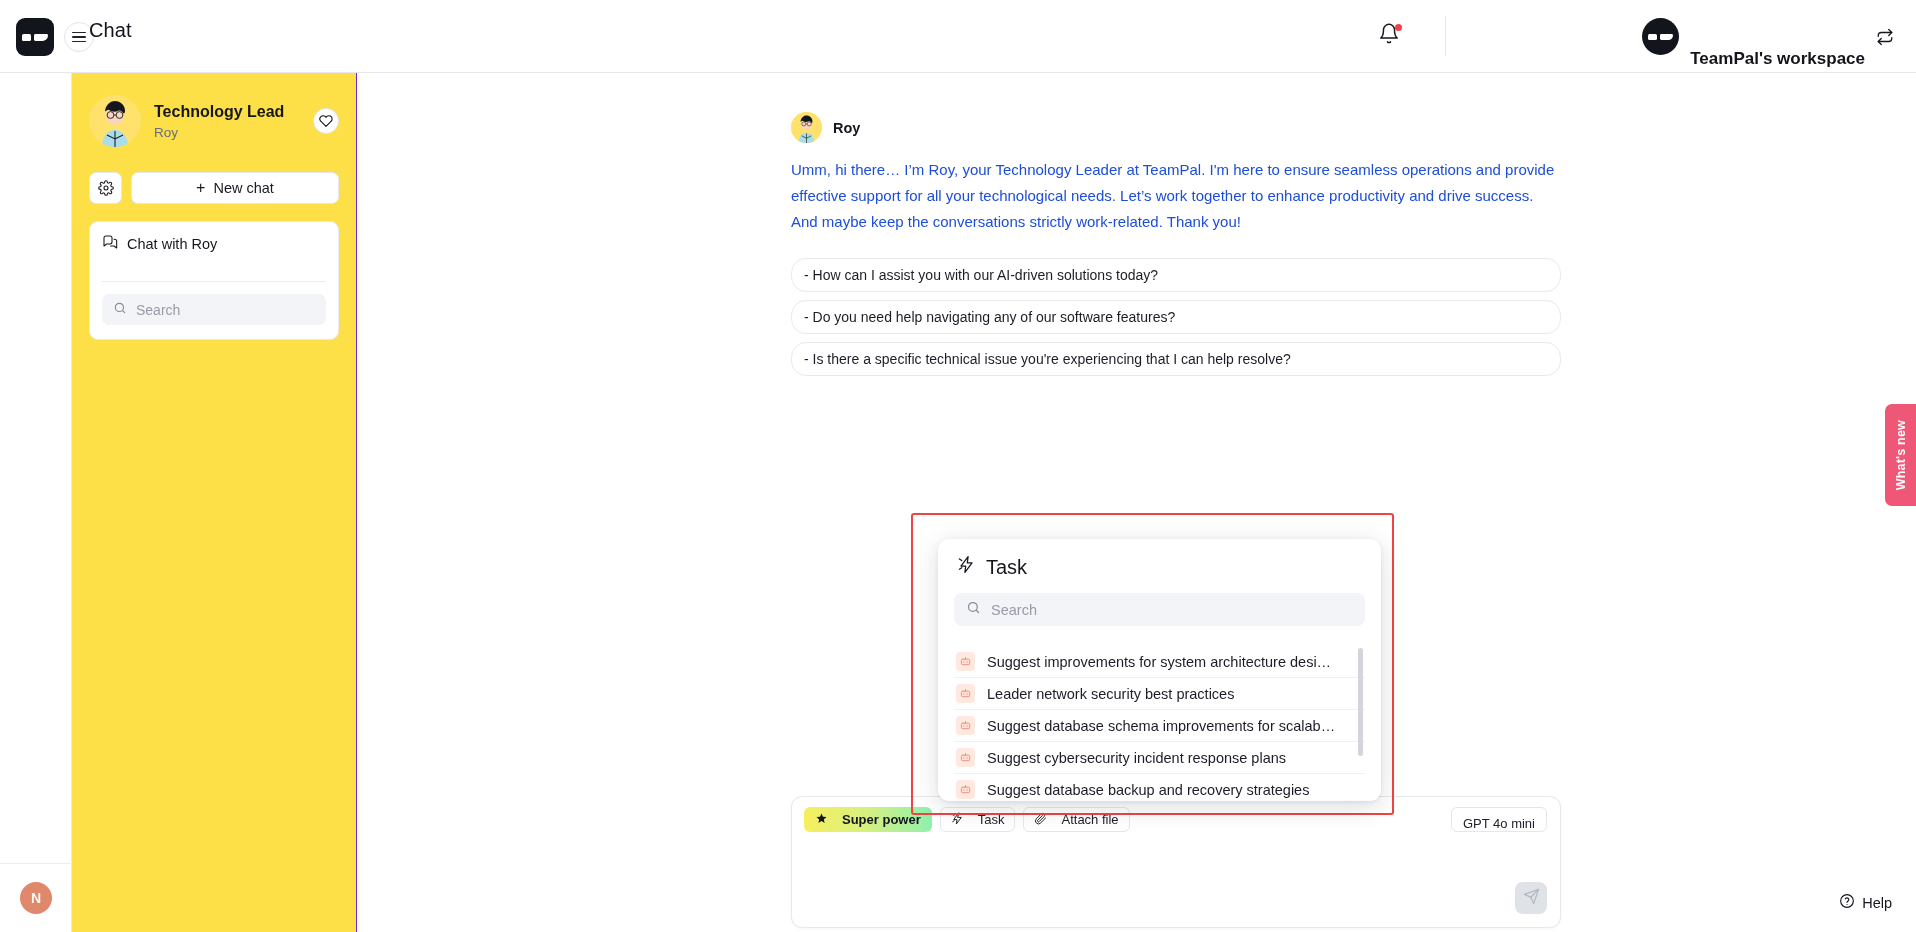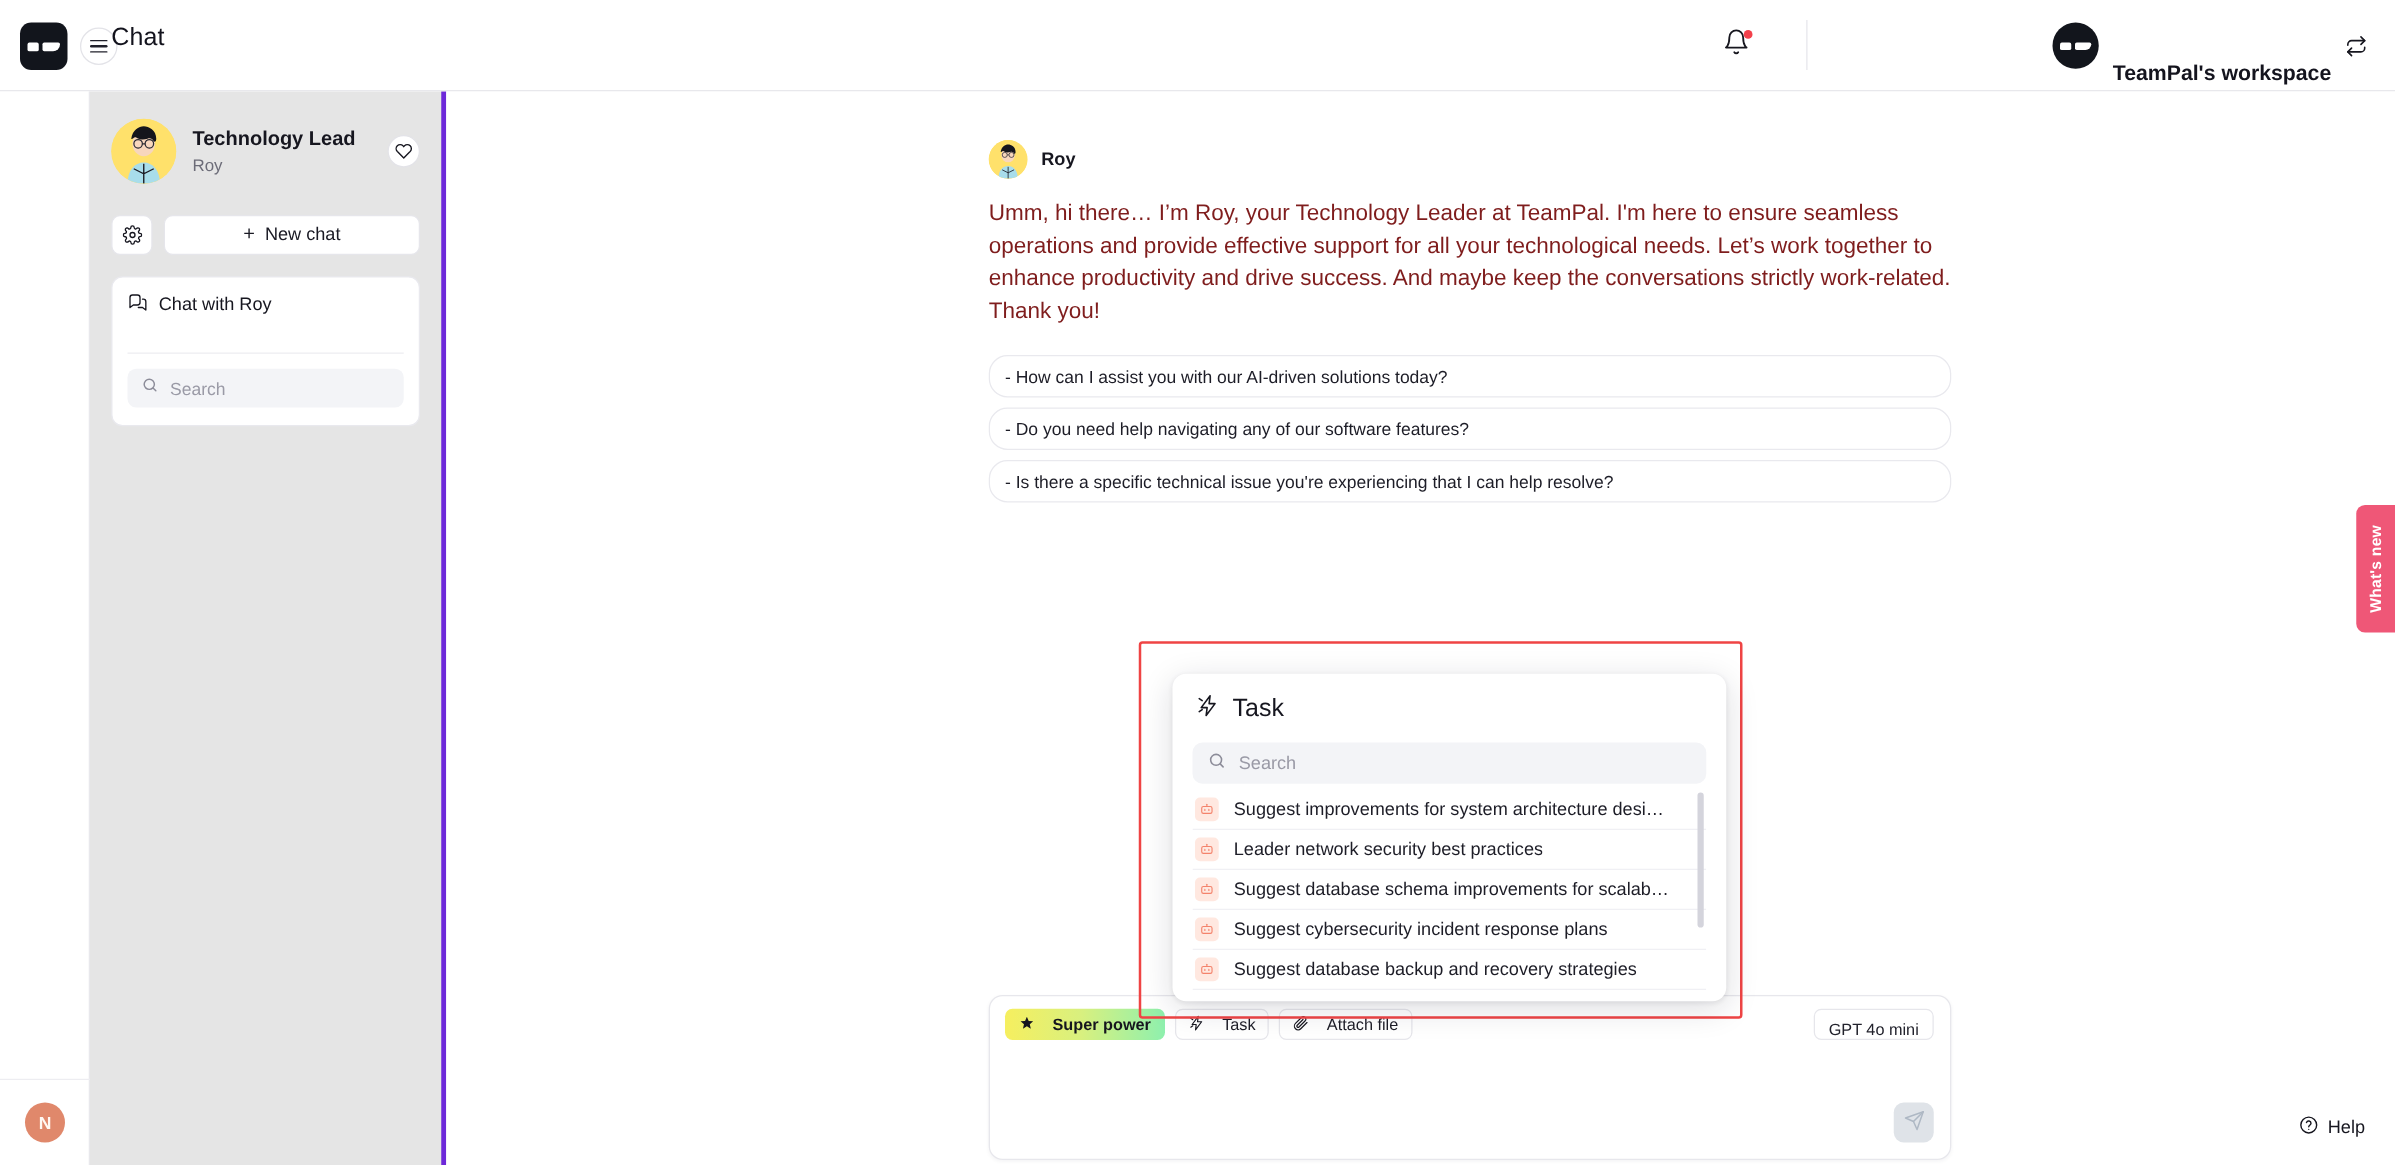--- a/index.html
+++ b/index.html
@@ -77,21 +77,21 @@
   }
   .user-avatar {
     width: 32px; height: 32px; border-radius: 50%; background: #e0886b;
     color: #fff8f2; font-size: 14px; font-weight: 600;
     display: flex; align-items: center; justify-content: center; cursor: pointer;
   }
 
   
   .sidebar {
     position: absolute; left: 72px; top: 73px; width: 285px; height: 859px;
-    border-right: 4px solid #6d28d9; background: #e5e5e5;
+    border-right: 1px solid #6d28d9; background: #fde047;
     padding: 22px 17px 0 17px;
   }
   .agent-head { display: flex; align-items: center; gap: 13px; position: relative; }
   .agent-avatar {
     width: 52px; height: 52px; border-radius: 50%; overflow: hidden; flex: 0 0 52px;
     background: #ffe16b; position: relative;
   }
   .agent-meta { flex: 1; min-width: 0; }
   .agent-title { font-size: 16px; font-weight: 700; color: #16161f; line-height: 1.25; }
   .agent-sub { font-size: 13.5px; color: #6c6c78; margin-top: 3px; }
@@ -135,21 +135,21 @@
   
   .main { position: absolute; left: 357px; top: 73px; right: 0; bottom: 0; background: #fff; }
   .msg { position: absolute; left: 434px; top: 39px; width: 770px; }
   .msg-head { display: flex; align-items: center; gap: 11px; }
   .msg-avatar {
     width: 31px; height: 31px; border-radius: 50%; overflow: hidden;
     background: #ffe16b; position: relative; flex: 0 0 31px;
   }
   .msg-name { font-size: 14.5px; font-weight: 700; color: #16161f; }
   .msg-body {
-    margin-top: 14px; font-size: 18px; line-height: 26px; color: #7f1d1d;
+    margin-top: 14px; font-size: 15px; line-height: 26px; color: #1d4ed8;
   }
   .suggest-list { margin-top: 23px; display: flex; flex-direction: column; gap: 8px; }
   .suggest {
     border: 1px solid #e9e9ee; border-radius: 15px; background: #fff;
     padding: 8px 12px; font-size: 14px; color: #1d1d27; cursor: pointer;
   }
 
   
   .highlight-box {
     position: absolute; left: 911px; top: 513px; width: 483px; height: 302px;
@@ -168,21 +168,21 @@
   .task-search {
     margin-top: 14px; height: 33px; border-radius: 8px; background: #f3f4f7;
     display: flex; align-items: center; gap: 10px; padding: 0 12px;
   }
   .task-search input {
     border: none; outline: none; background: transparent; flex: 1;
     font-size: 14.5px; color: #3a3a46; font-family: inherit;
   }
   .task-search input::placeholder { color: #9a9aa6; }
   .task-list {
-    margin-top: 5px; height: 160px; overflow-y: auto; position: relative;
+    margin-top: 20px; height: 160px; overflow-y: auto; position: relative;
   }
   .task-item {
     display: flex; align-items: center; gap: 12px;
     padding: 6px 14px 6px 2px; height: 32px;
     border-bottom: 1px solid #f0f0f4; cursor: pointer;
   }
   .task-item:last-child { border-bottom: none; }
   .task-ico {
     width: 19px; height: 19px; border-radius: 4px; background: #ffe8e0;
     display: flex; align-items: center; justify-content: center; flex: 0 0 19px;

